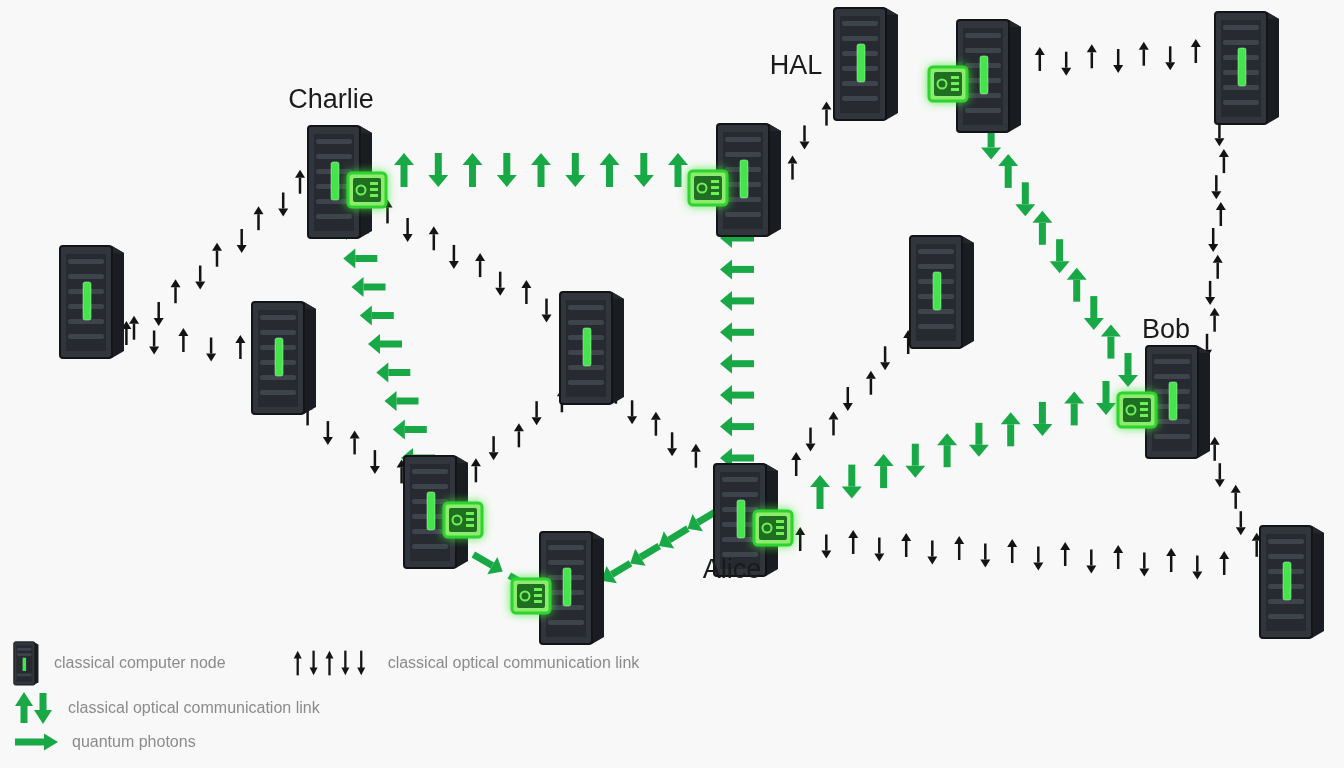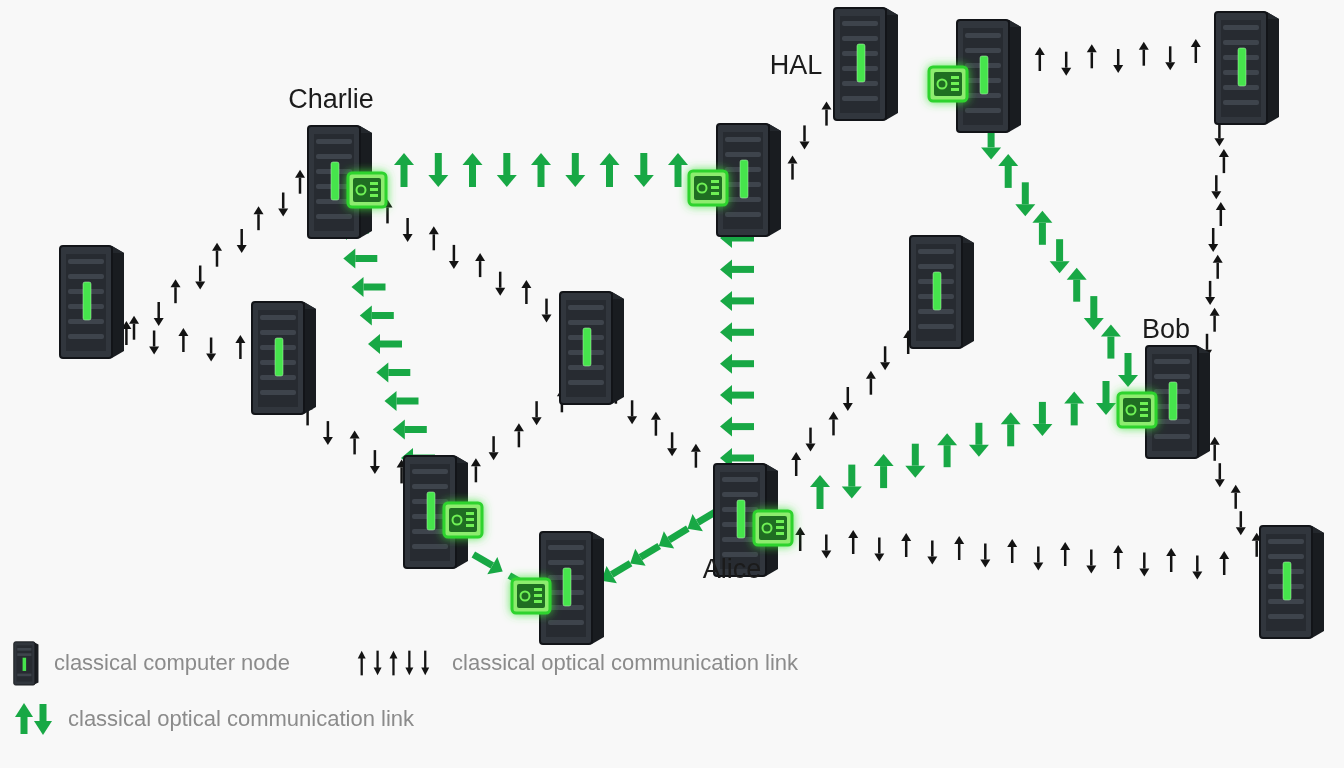--- a/index.html
+++ b/index.html
@@ -6,22 +6,22 @@
   #stage{
     position:relative;
     width:1344px;height:768px;
     background:#f8f8f8;
     overflow:hidden;
     font-family:"Liberation Sans","DejaVu Sans",sans-serif;
   }
   #diagram{position:absolute;left:0;top:0;}
   .legend{
     position:absolute;left:12px;top:640px;
-    display:flex;flex-direction:column;gap:15px;
-    color:#8b8b8b;font-size:22px;
+    display:flex;flex-direction:column;gap:4px;
+    color:#8b8b8b;font-size:16px;
   }
   .legend-row{display:flex;align-items:center;gap:12px;}
   .lg-icon{display:inline-flex;align-items:center;justify-content:center;}
   .lg-gap{margin-left:52px;}
   .lg-text{white-space:nowrap;}
 </style>
 </head>
 <body>
 
 <div id="stage" style="background: rgb(248, 248, 248);">
@@ -933,14 +933,23 @@
           </g>
           <g fill="#18a845">
             <path d="M3,16 L21,16 L12,2 Z"></path>
             <path d="M22,20 L40,20 L31,34 Z"></path>
           </g>
         </svg>
       </span>
       <span class="lg-text">classical optical communication link</span>
     </div>
 
+    <div class="legend-row">
+      <span class="lg-icon">
+        <svg width="48" height="24" viewBox="0 0 48 24">
+          <line x1="3" y1="12" x2="32" y2="12" stroke="#18a845" stroke-width="7"></line>
+          <path d="M32,3.5 L32,20.5 L46,12 Z" fill="#18a845"></path>
+        </svg>
+      </span>
+      <span class="lg-text">quantum photons</span>
+    </div>
   </div>
 </div>
 
 </body></html>

